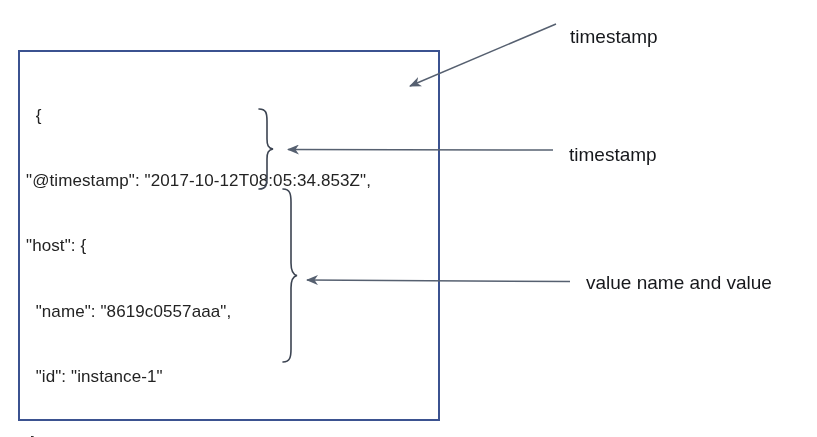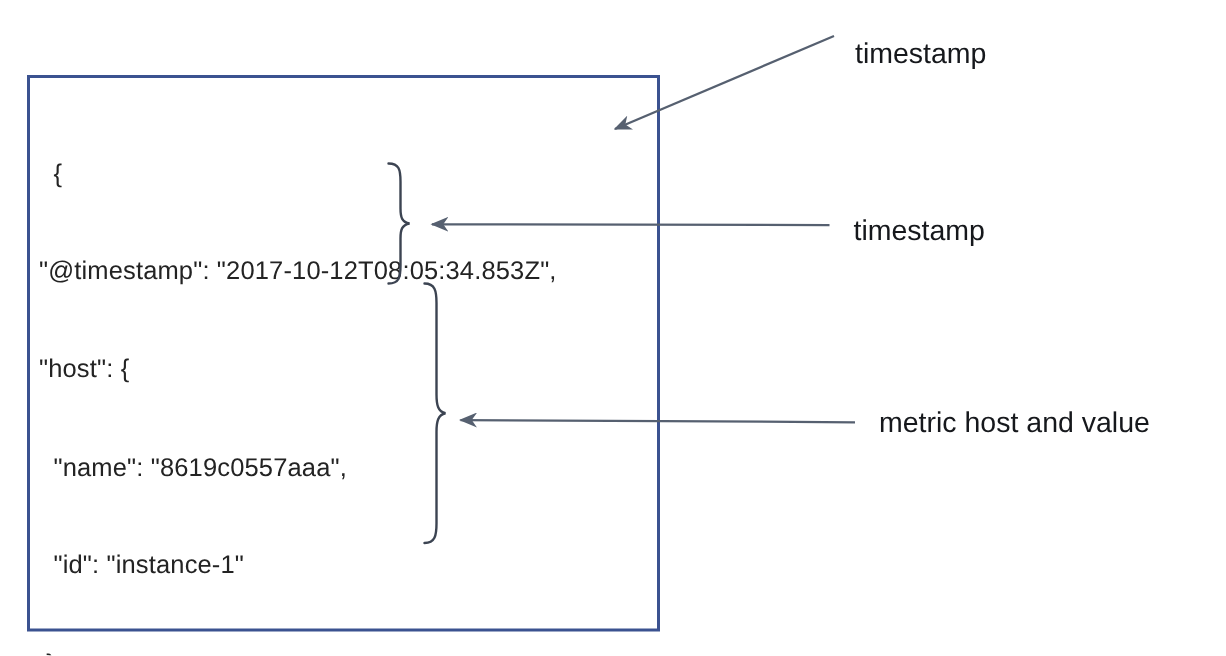--- a/index.html
+++ b/index.html
@@ -96,15 +96,15 @@
 
     <line class="connector" x1="553" y1="150" x2="288" y2="149.5" marker-end="url(#arrow)"></line>
 
     <path class="brace" d="M 283 189 C 290 189 291 194 291 202 L 291 263 C 291 270 292 274.5 297 275.5 C 292 276.5 291 281 291 288 L 291 349 C 291 357 290 362 283 362"></path>
 
     <line class="connector" x1="570" y1="281.5" x2="307" y2="280" marker-end="url(#arrow)"></line>
   </svg>
 
   <div class="label" id="lbl-timestamp">timestamp</div>
   <div class="label" id="lbl-dimensions">timestamp</div>
-  <div class="label" id="lbl-metric">metric host and value</div>
+  <div class="label" id="lbl-metric">value name and value</div>
 
 </div>
 
 </body></html>

